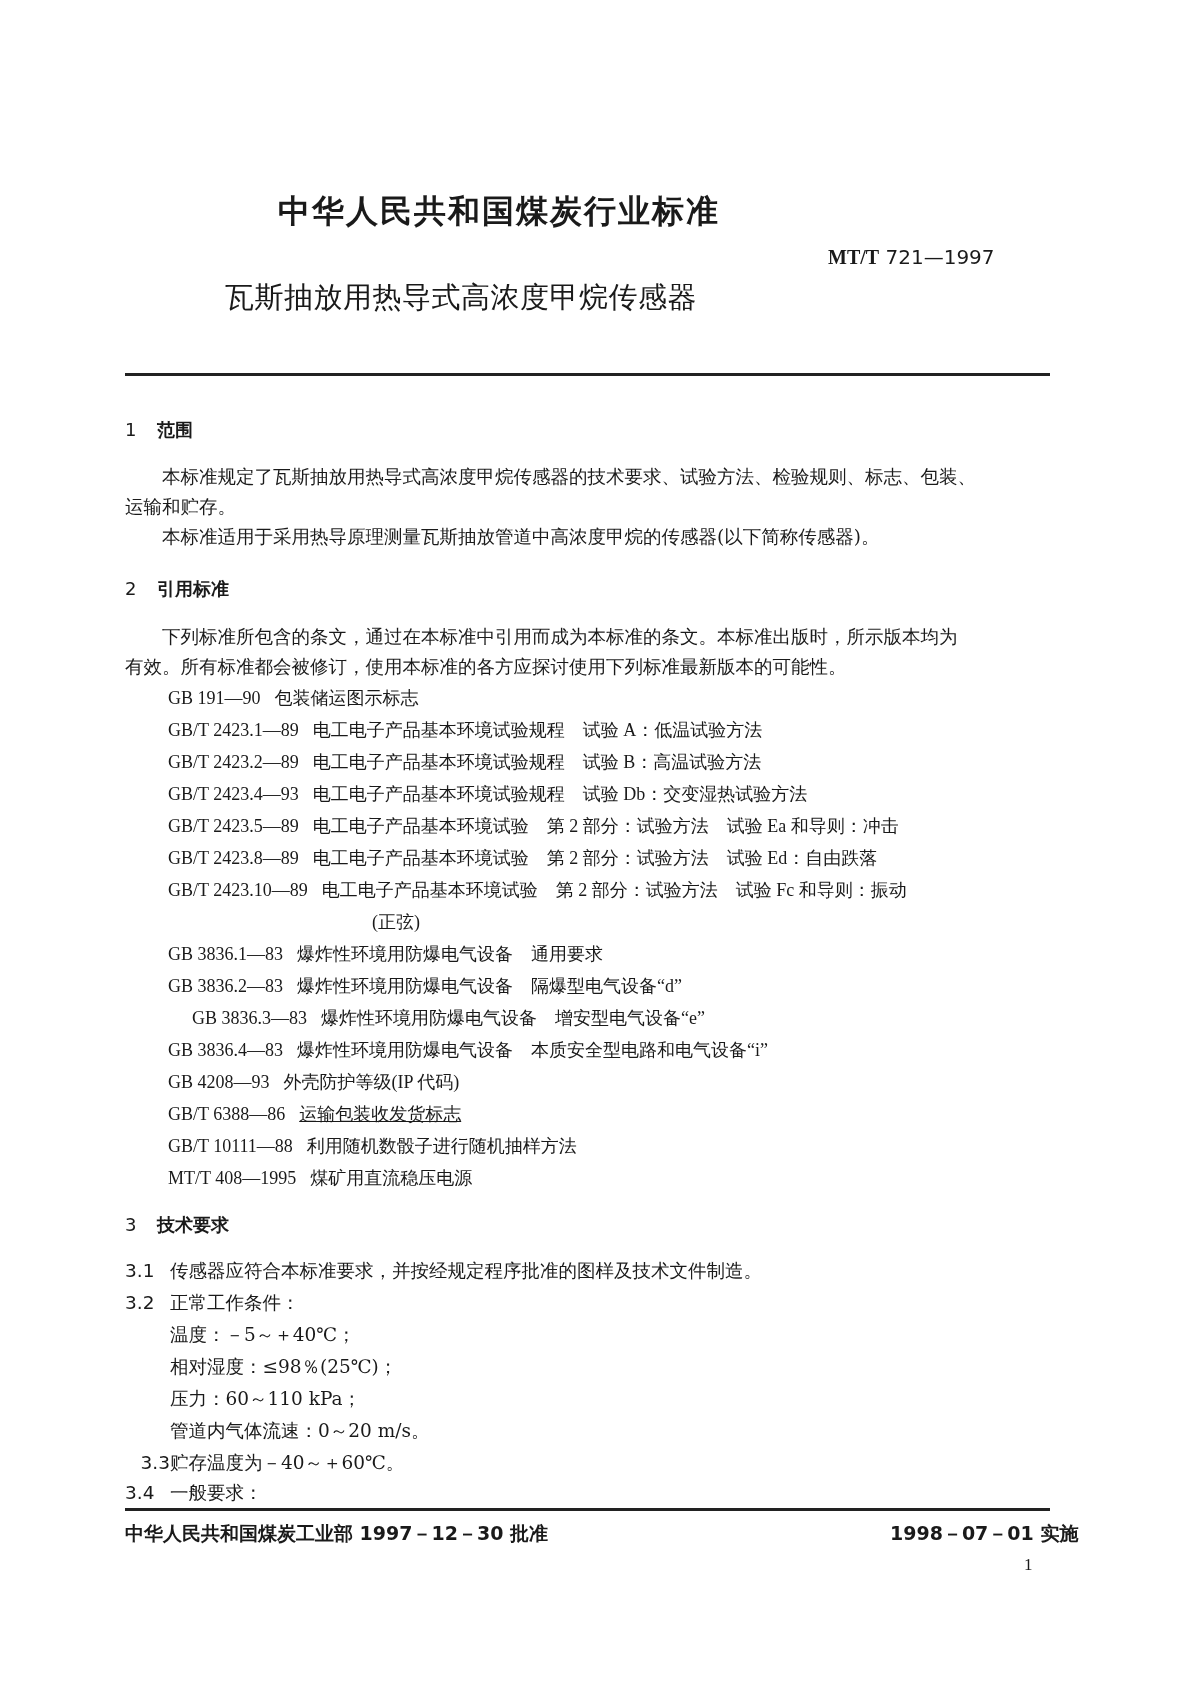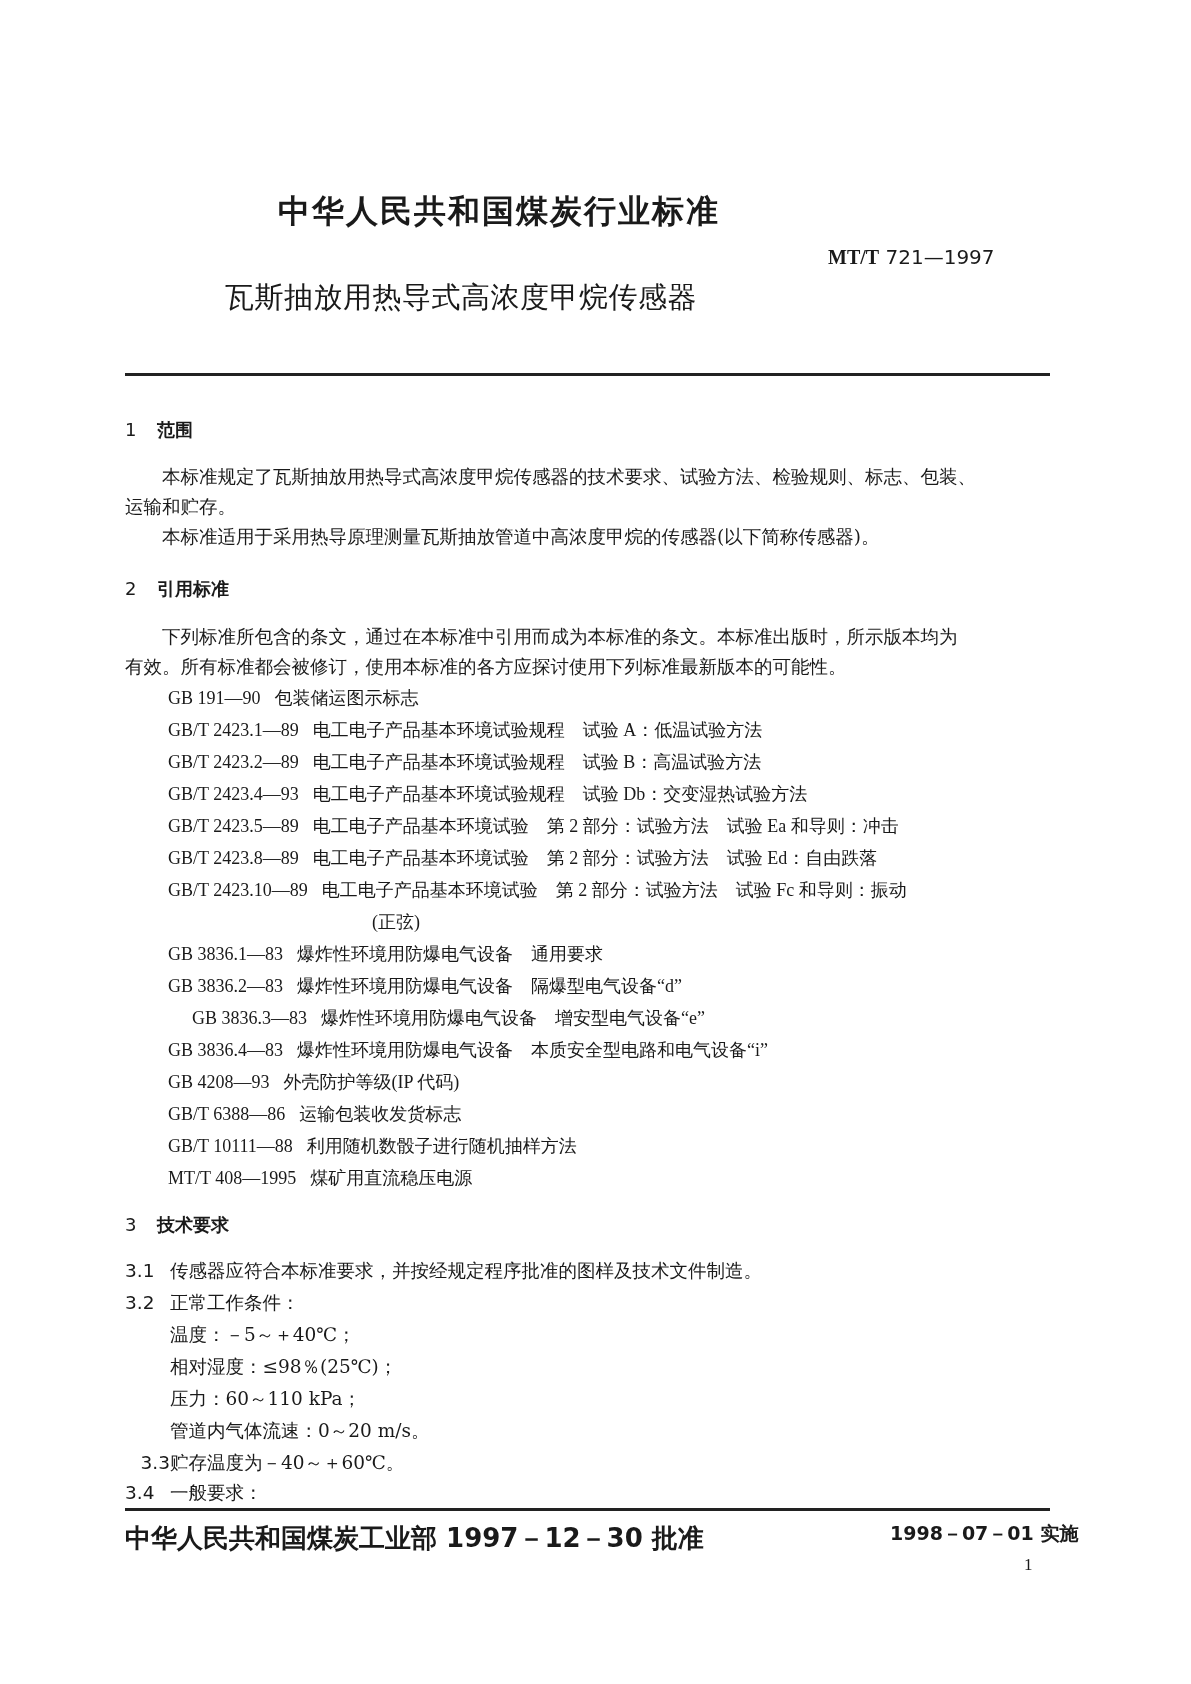--- a/index.html
+++ b/index.html
@@ -17,21 +17,21 @@
     .doc-title { left: 225px; top: 278px; font-size: 29px; letter-spacing: 0.5px; }
     .rule { position: absolute; left: 125px; width: 925px; background: #222; }
     .rule-top { top: 373px; height: 3px; }
     .rule-bottom { top: 1508px; height: 3px; }
     .sec-heading { font-size: 18px; font-weight: bold; }
     .sec-heading .num { display: inline-block; width: 32px; font-weight: normal; }
     .para { font-size: 18.5px; }
     .ref { font-size: 18px; }
     .ref .code { display: inline-block; margin-right: 14px; }
     .req-num { display: inline-block; width: 45px; }
-    .footer-left { left: 125px; top: 1521px; font-size: 26px; font-weight: bold; }
+    .footer-left { left: 125px; top: 1521px; font-size: 19px; font-weight: bold; }
     .footer-right { left: 890px; top: 1521px; font-size: 19px; font-weight: bold; }
     .page-num { left: 1024px; top: 1555px; font-size: 17px; }
   </style>
 </head>
 <body>
 
 <div class="abs sans header-org">中华人民共和国煤炭行业标准</div>
 <div class="abs doc-code">
   <span class="mt">MT/T</span>
   <span class="sans">721—1997</span>
@@ -58,21 +58,21 @@
 <div class="abs ref serif" style="left:168px; top:782px;"><span class="code">GB/T 2423.4—93</span><span>电工电子产品基本环境试验规程　试验 Db：交变湿热试验方法</span></div>
 <div class="abs ref serif" style="left:168px; top:814px;"><span class="code">GB/T 2423.5—89</span><span>电工电子产品基本环境试验　第 2 部分：试验方法　试验 Ea 和导则：冲击</span></div>
 <div class="abs ref serif" style="left:168px; top:846px;"><span class="code">GB/T 2423.8—89</span><span>电工电子产品基本环境试验　第 2 部分：试验方法　试验 Ed：自由跌落</span></div>
 <div class="abs ref serif" style="left:168px; top:878px;"><span class="code">GB/T 2423.10—89</span><span>电工电子产品基本环境试验　第 2 部分：试验方法　试验 Fc 和导则：振动</span></div>
 <div class="abs ref serif" style="left:372px; top:910px;">(正弦)</div>
 <div class="abs ref serif" style="left:168px; top:942px;"><span class="code">GB 3836.1—83</span><span>爆炸性环境用防爆电气设备　通用要求</span></div>
 <div class="abs ref serif" style="left:168px; top:974px;"><span class="code">GB 3836.2—83</span><span>爆炸性环境用防爆电气设备　隔爆型电气设备“d”</span></div>
 <div class="abs ref serif" style="left:168px; top:1006px;margin-left:24px;"><span class="code">GB 3836.3—83</span><span>爆炸性环境用防爆电气设备　增安型电气设备“e”</span></div>
 <div class="abs ref serif" style="left:168px; top:1038px;"><span class="code">GB 3836.4—83</span><span>爆炸性环境用防爆电气设备　本质安全型电路和电气设备“i”</span></div>
 <div class="abs ref serif" style="left:168px; top:1070px;"><span class="code">GB 4208—93</span><span>外壳防护等级(IP 代码)</span></div>
-<div class="abs ref serif" style="left:168px; top:1102px;"><span class="code">GB/T 6388—86</span><span>运输包装收发货标志</span></div>
+<div class="abs ref serif" style="left:168px; top:1102px;text-decoration:underline;"><span class="code">GB/T 6388—86</span><span>运输包装收发货标志</span></div>
 <div class="abs ref serif" style="left:168px; top:1134px;"><span class="code">GB/T 10111—88</span><span>利用随机数骰子进行随机抽样方法</span></div>
 <div class="abs ref serif" style="left:168px; top:1166px;"><span class="code">MT/T 408—1995</span><span>煤矿用直流稳压电源</span></div>
 
 <div class="abs sans sec-heading" style="left:125px; top:1213px;">
   <span class="num">3</span><span>技术要求</span>
 </div>
 <div class="abs para" style="left:125px; top:1258px;"><span class="req-num sans">3.1</span><span>传感器应符合本标准要求，并按经规定程序批准的图样及技术文件制造。</span></div>
 <div class="abs para" style="left:125px; top:1290px;"><span class="req-num sans">3.2</span><span>正常工作条件：</span></div>
 <div class="abs para" style="left:170px; top:1322px;">温度：－5～＋40℃；</div>
 <div class="abs para" style="left:170px; top:1354px;">相对湿度：≤98％(25℃)；</div>

